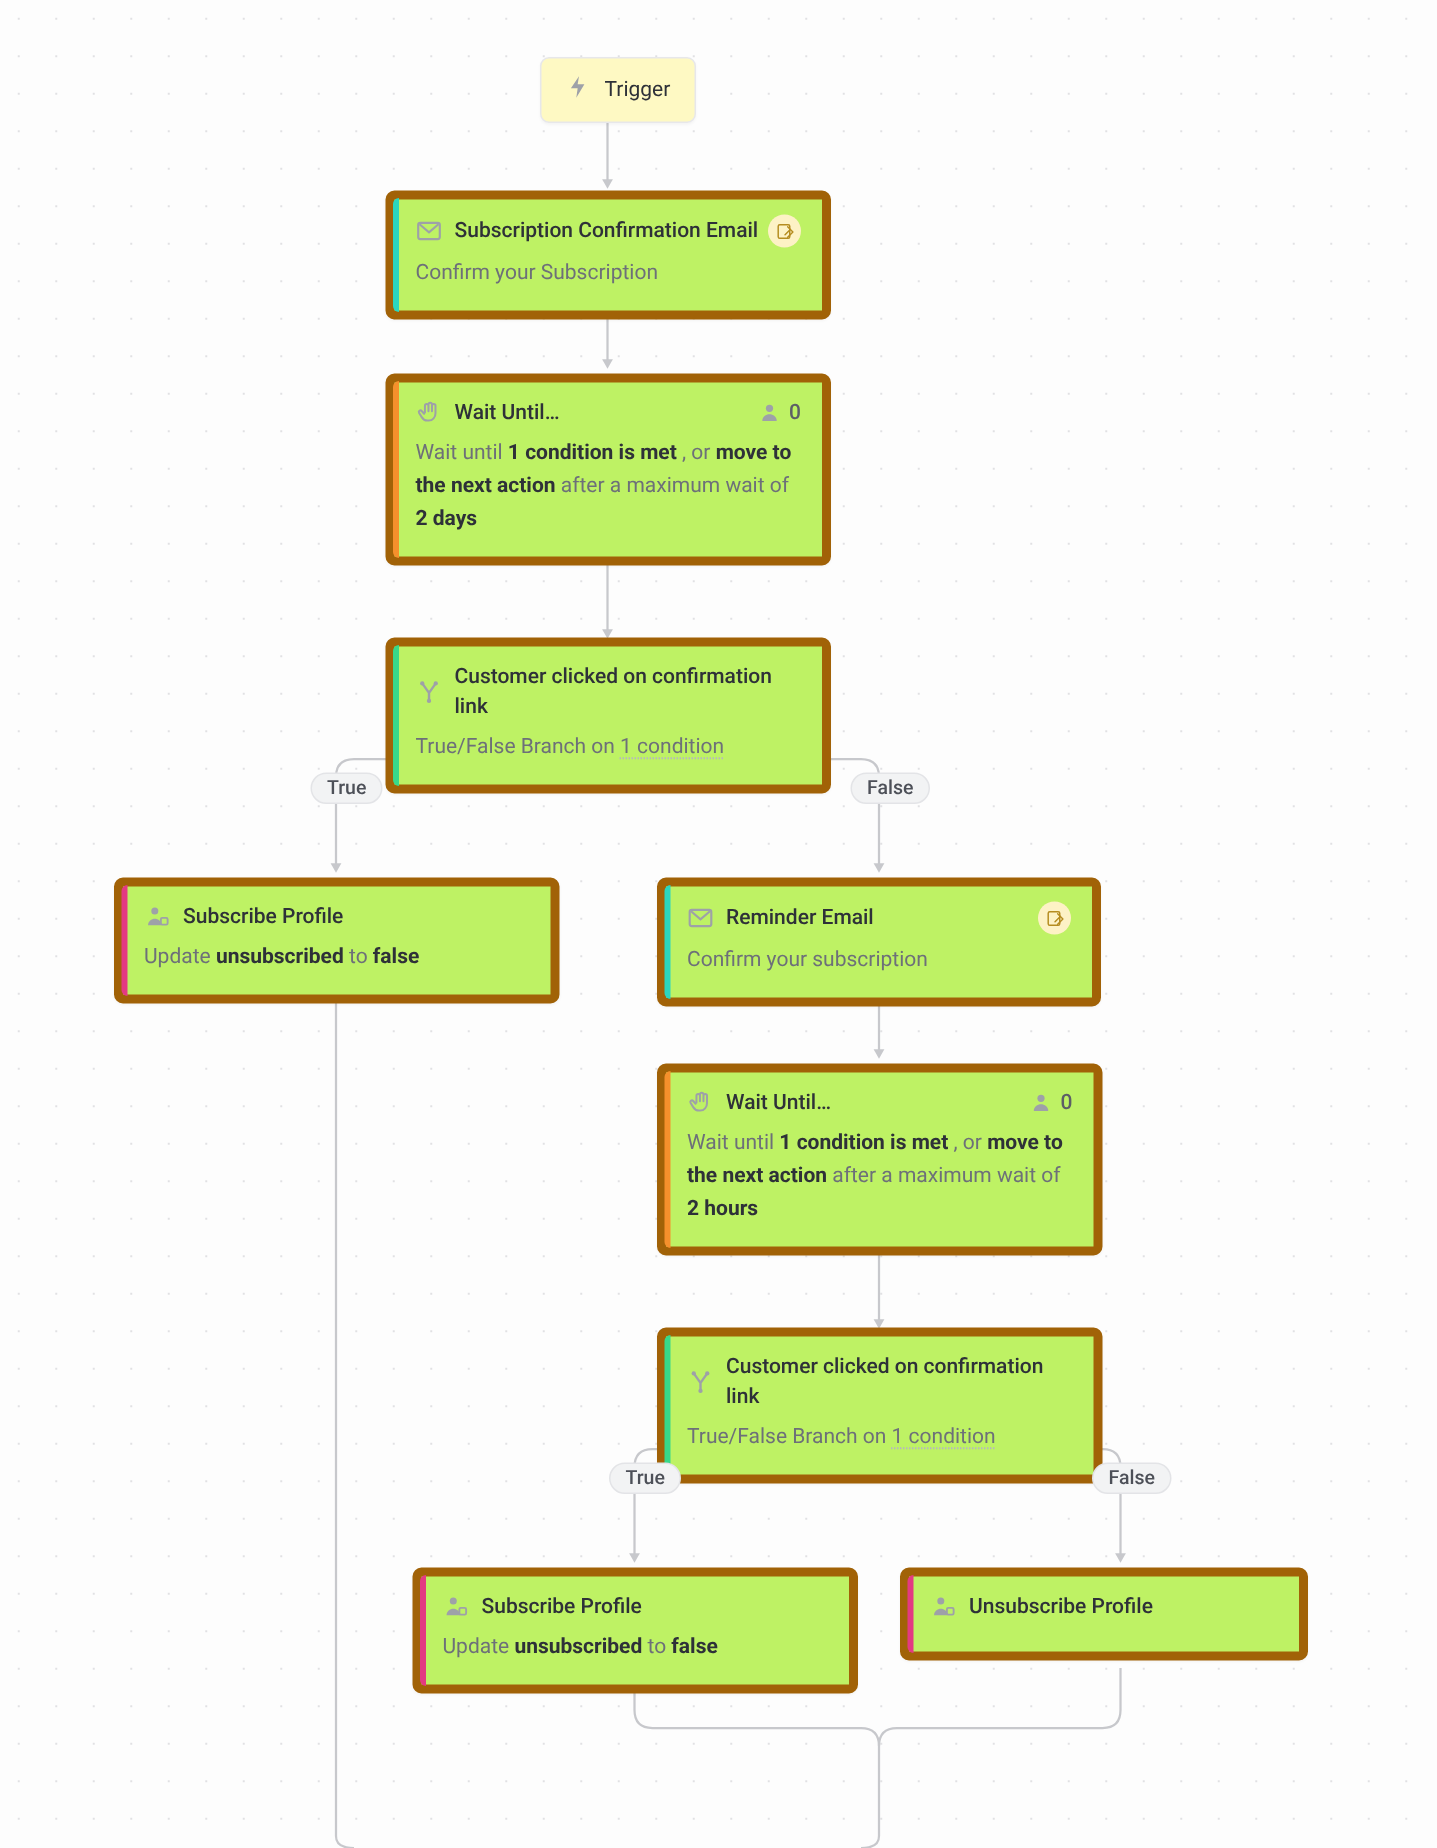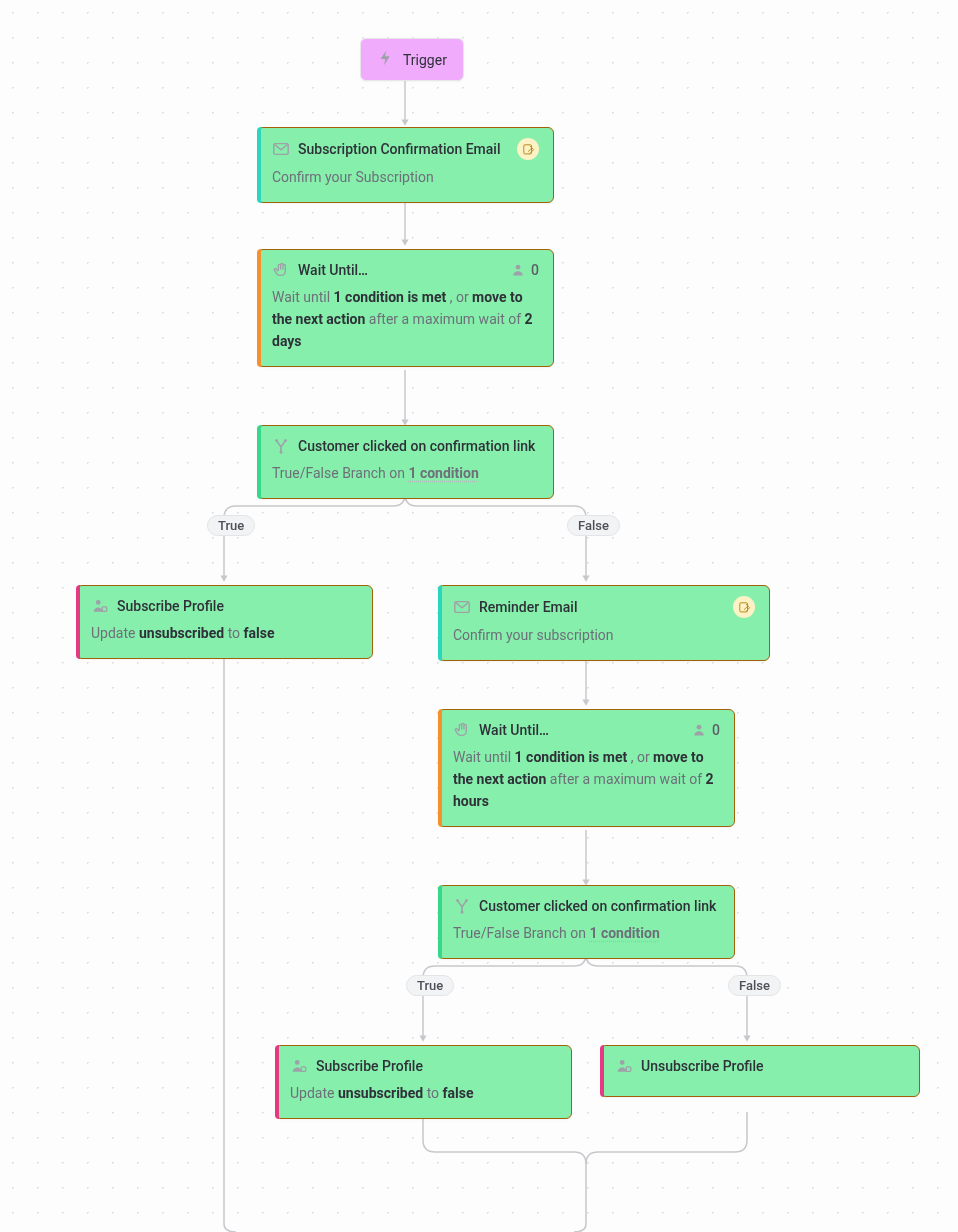--- a/index.html
+++ b/index.html
@@ -19,22 +19,22 @@
   }
   svg.connectors {
     position: absolute;
     top: 0; left: 0;
     width: 958px;
     height: 1232px;
     pointer-events: none;
   }
   .node {
     position: absolute;
-    background: #86efac;
-    border: 1px solid #a16207;
+    background: #bef264;
+    border: 6px solid #a16207;
     border-radius: 6px;
     box-shadow: 0 1px 2px rgba(20,20,30,0.04);
     padding: 10px 14px 14px 14px;
   }
   .node .accent {
     position: absolute;
     left: -1px; top: -1px; bottom: -1px;
     width: 4px;
     border-radius: 6px 0 0 6px;
   }
@@ -58,24 +58,24 @@
   }
   .node .title {
     font-weight: 500;
     color: #2e3138;
   }
   .node .body {
     color: #6d7079;
     line-height: 22px;
   }
   .node .body b { color: #2e3138; font-weight: 700; }
-  .node .body u { color: #6d7079; text-decoration: underline dotted #b5b7bd; text-underline-offset: 3px; font-weight: bold; }
+  .node .body u { color: #6d7079; text-decoration: underline dotted #b5b7bd; text-underline-offset: 3px; }
   .trigger-node {
     position: absolute;
-    background: #f0abfc;
+    background: #fef9c3;
     border: 1px solid #e7e7ea;
     border-radius: 6px;
     padding: 10px 16px;
     display: flex;
     align-items: center;
     box-shadow: 0 1px 2px rgba(20,20,30,0.04);
   }
   .trigger-node .icon { margin-right: 8px; color: #9ea1a8; }
   .badge-draft {
     width: 22px; height: 22px;
@@ -250,21 +250,21 @@
           <use href="#ic-person-tag"></use>
         </svg>
       </span>
     <span class="title">Subscribe Profile</span>
   </div>
   <div class="body">
     <span>Update </span><b>unsubscribed</b><span> to </span><b>false</b>
   </div>
 </div>
 
-<div class="node" style="left:438px; top:585px; width:332px;">
+<div class="node" style="left:438px; top:585px; width:296px;">
   <div class="accent teal"></div>
   <div class="hdr">
     <span class="icon">
         <svg width="18" height="18" viewBox="0 0 20 20">
           <use href="#ic-mail"></use>
         </svg>
       </span>
     <span class="title">Reminder Email</span>
     <span class="badge-draft">
         <svg width="14" height="14" viewBox="0 0 20 20">
@@ -324,21 +324,21 @@
           <use href="#ic-person-tag"></use>
         </svg>
       </span>
     <span class="title">Subscribe Profile</span>
   </div>
   <div class="body">
     <span>Update </span><b>unsubscribed</b><span> to </span><b>false</b>
   </div>
 </div>
 
-<div class="node" style="left:600px; top:1045px; width:320px;">
+<div class="node" style="left:600px; top:1045px; width:272px;">
   <div class="accent pink"></div>
   <div class="hdr">
     <span class="icon">
         <svg width="18" height="18" viewBox="0 0 20 20">
           <use href="#ic-person-tag"></use>
         </svg>
       </span>
     <span class="title">Unsubscribe Profile</span>
   </div>
 </div>

